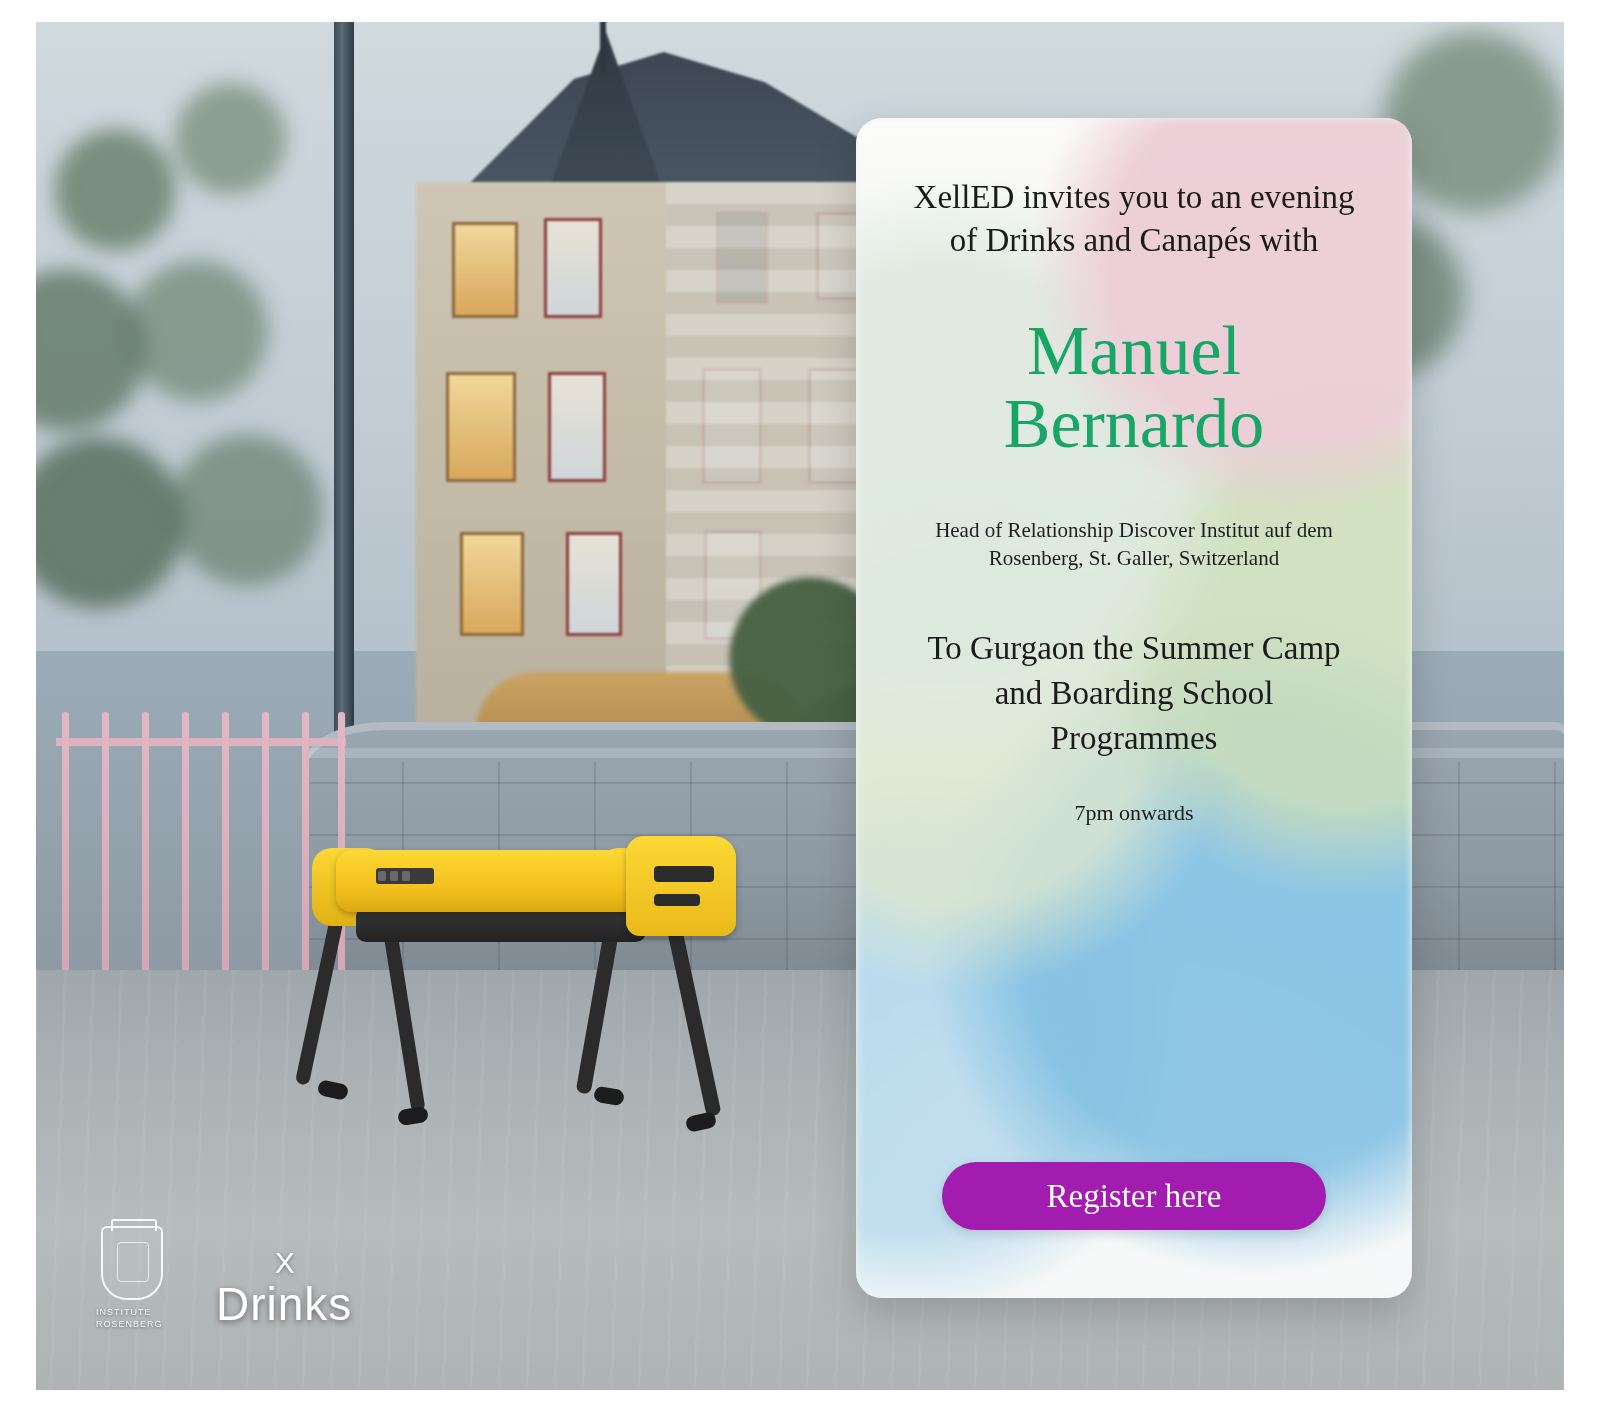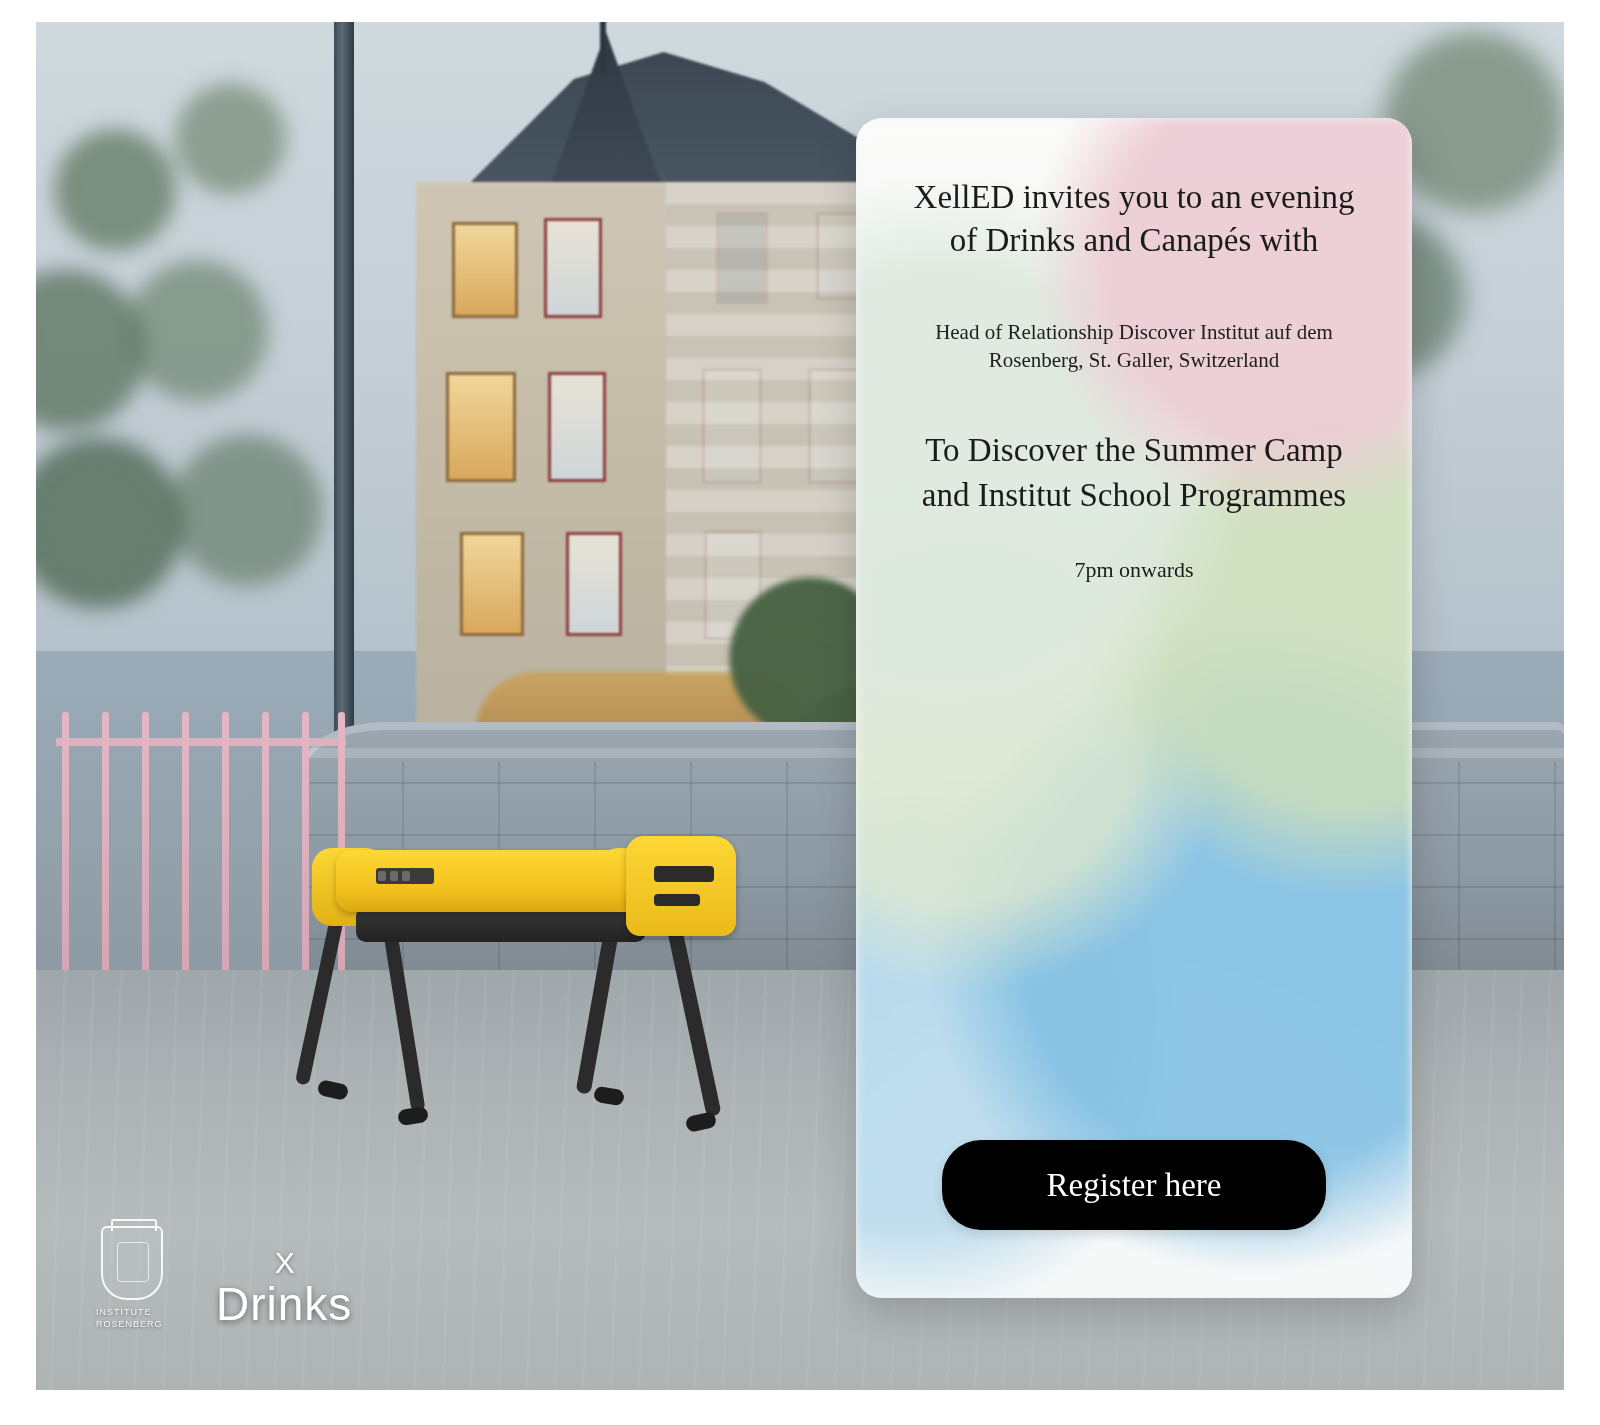--- a/index.html
+++ b/index.html
@@ -337,22 +337,22 @@
     font-size: 22px;
     line-height: 28px;
     color: #1c1c1c;
   }
   .detail.d1 { margin-top: 70px; }
   .detail.d2 { margin-top: 38px; }
   .detail.d3 { margin-top: 38px; }
   .register-btn {
     position: absolute;
     left: 86px; bottom: 68px;
-    width: 384px; height: 90px;
-    background: #000000;
+    width: 384px; height: 68px;
+    background: #a21caf;
     border: none;
     border-radius: 39px;
     color: #ffffff;
     font-family: "Liberation Serif", serif;
     font-size: 33px;
     cursor: pointer;
     box-shadow: 0 4px 12px rgba(0,0,0,.12);
   }
 </style>
 </head>
@@ -440,20 +440,21 @@
         <div class="xelled-mark">X</div>
         <div class="xelled-word">Drinks</div>
       </div>
     </div>
   </div>
 
   <div class="card">
     <div class="card-bg"></div>
     <div class="card-inner">
       <div class="invite-line">XellED invites you to an evening of Drinks and Canapés with</div>
+      <div class="guest-name">Manuel Bernardo</div>
       <div class="guest-role">Head of Relationship Discover Institut auf dem Rosenberg, St. Galler, Switzerland</div>
-      <div class="purpose">To Discover  the Summer Camp and Institut School Programmes</div>
+      <div class="purpose">To Gurgaon  the Summer Camp and Boarding School Programmes</div>
       <div class="detail d3">7pm onwards</div>
     </div>
     <button class="register-btn">Register here</button>
   </div>
 
 </div>
 
 </body></html>

